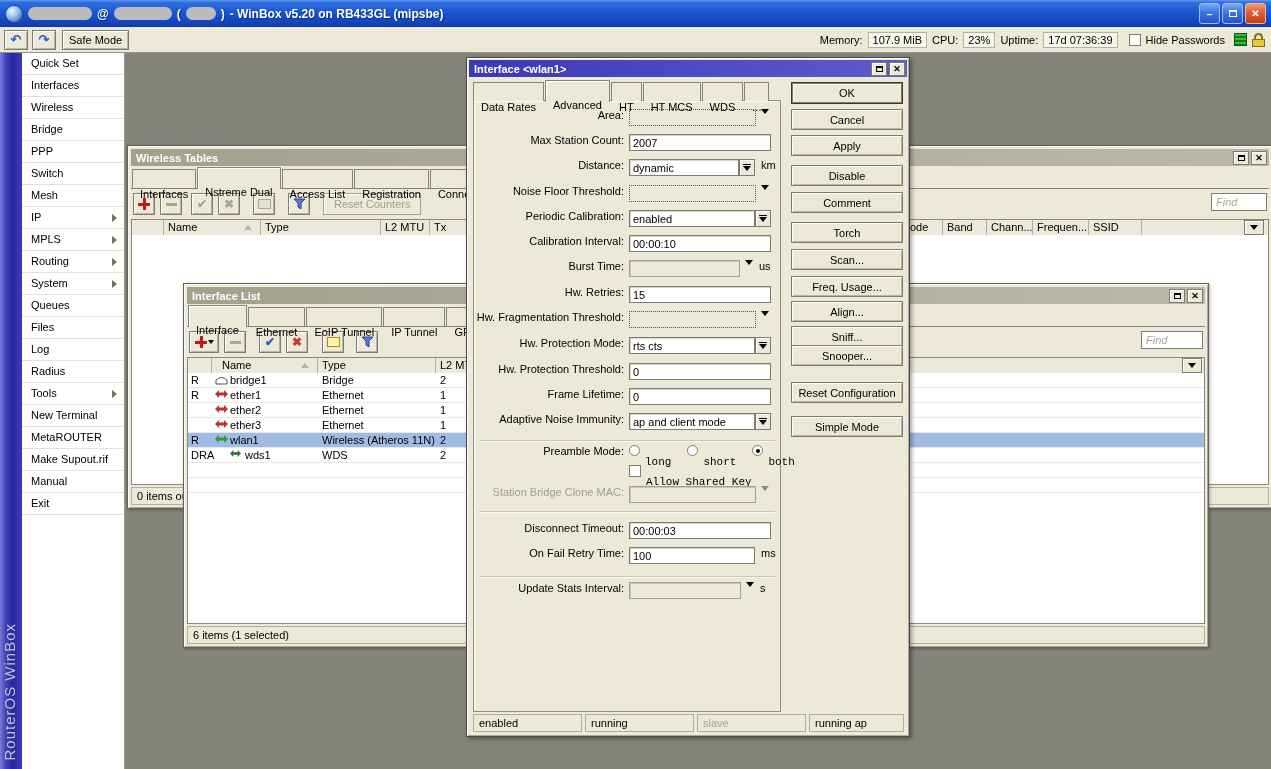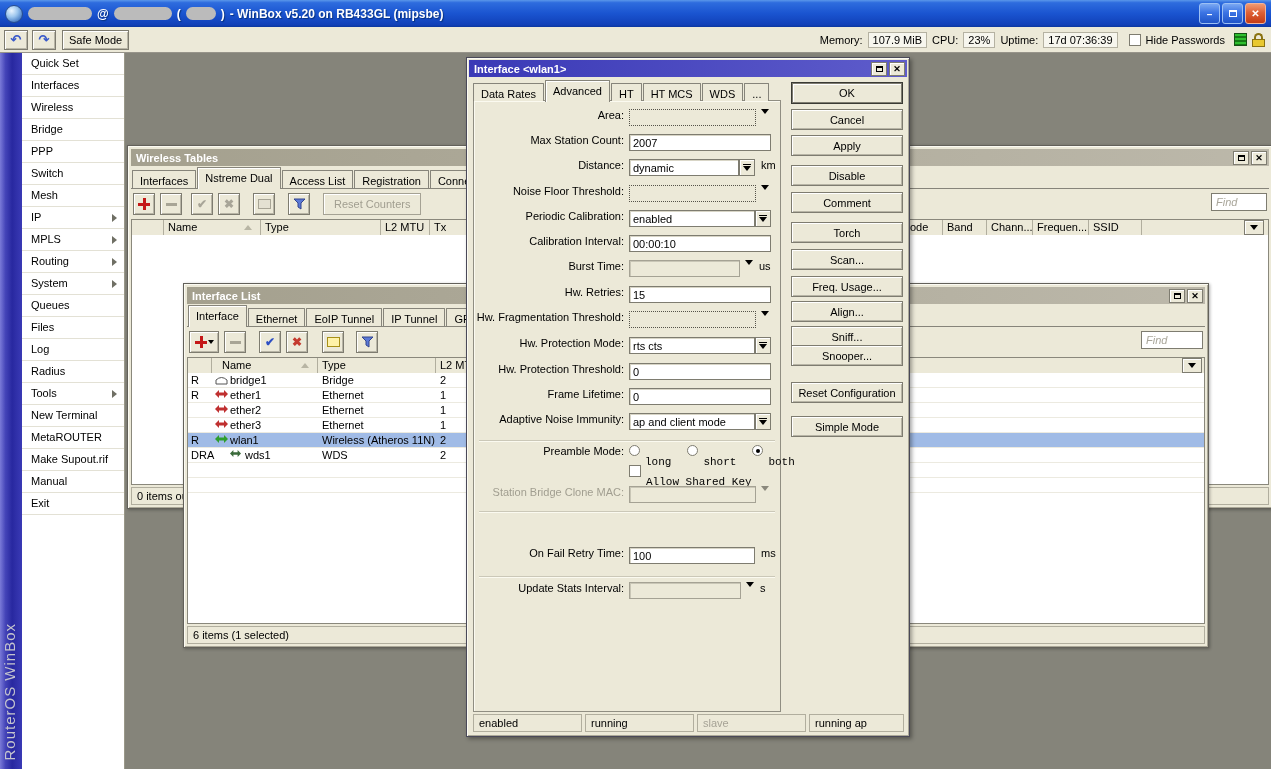--- a/index.html
+++ b/index.html
@@ -68,21 +68,21 @@
     color:#fff; font-weight:bold; position:relative; }
   .wintitle.inactive { background:linear-gradient(90deg,#A4A08E,#BCB8AA); }
   .wintitle.active { background:linear-gradient(90deg,#3A39B6,#5E5CCB); }
   .wintitle .spacer { flex:1; }
   .smbtn { width:16px; height:14px; margin-left:2px; background:#ECE9D8; border:1px solid #7E7C70;
     box-shadow:inset 1px 1px 0 #FFF; color:#000; font-size:9px; font-weight:bold;
     display:flex; align-items:center; justify-content:center; }
   .sqb { width:7px; height:6px; border:1px solid #000; border-top-width:2px; }
 
   .tabrow { flex:0 0 22px; display:flex; align-items:flex-end; padding-left:1px; position:relative; z-index:2; }
-  .tab { height:18px; padding:4px 7px 0; border:1px solid #86847A; border-bottom:none;
+  .tab { height:18px; padding:18px 7px 0; border:1px solid #86847A; border-bottom:none;
     border-radius:1px 1px 0 0; margin-right:1px; background:#ECE9D8; white-space:nowrap; }
   .tab.active { height:22px; margin-bottom:-1px; box-shadow:inset 1px 1px 0 #FFF; z-index:3; position:relative; }
   .toolrow { flex:0 0 31px; border-top:1px solid #86847A; display:flex; align-items:center;
     padding:0 2px; gap:5px; position:relative; }
   .btn22 { width:22px; height:22px; background:#ECE9D8; border:1px solid #7E7C70;
     box-shadow:inset 1px 1px 0 #FFF, inset -1px -1px 0 #B8B5A6;
     display:flex; align-items:center; justify-content:center; gap:1px; }
   .btn22.wide { width:30px; }
   .txtbtn { height:22px; padding:0 10px; background:#ECE9D8; border:1px solid #A5A294;
     box-shadow:inset 1px 1px 0 #FFF; color:#A19E90; display:flex; align-items:center; }
@@ -547,20 +547,24 @@
       <span class="ropt">Allow Shared Key</span>
     </div>
     <div class="frow" style="top:409px">
       <span class="flabel graylab">Station Bridge Clone MAC:</span>
       <span class="combo-dis w127"></span>
       <span class="flatarr dis"></span>
     </div>
 
     <div class="fsep" style="top:434px"></div>
 
+    <div class="frow" style="top:445px">
+      <span class="flabel">Disconnect Timeout:</span>
+      <input class="finput w142" value="00:00:03" style="">
+    </div>
     <div class="frow" style="top:470px">
       <span class="flabel">On Fail Retry Time:</span>
       <input class="finput w126" value="100" style="">
       <span class="funit">ms</span>
     </div>
 
     <div class="fsep" style="top:499px"></div>
 
     <div class="frow" style="top:505px">
       <span class="flabel">Update Stats Interval:</span>

